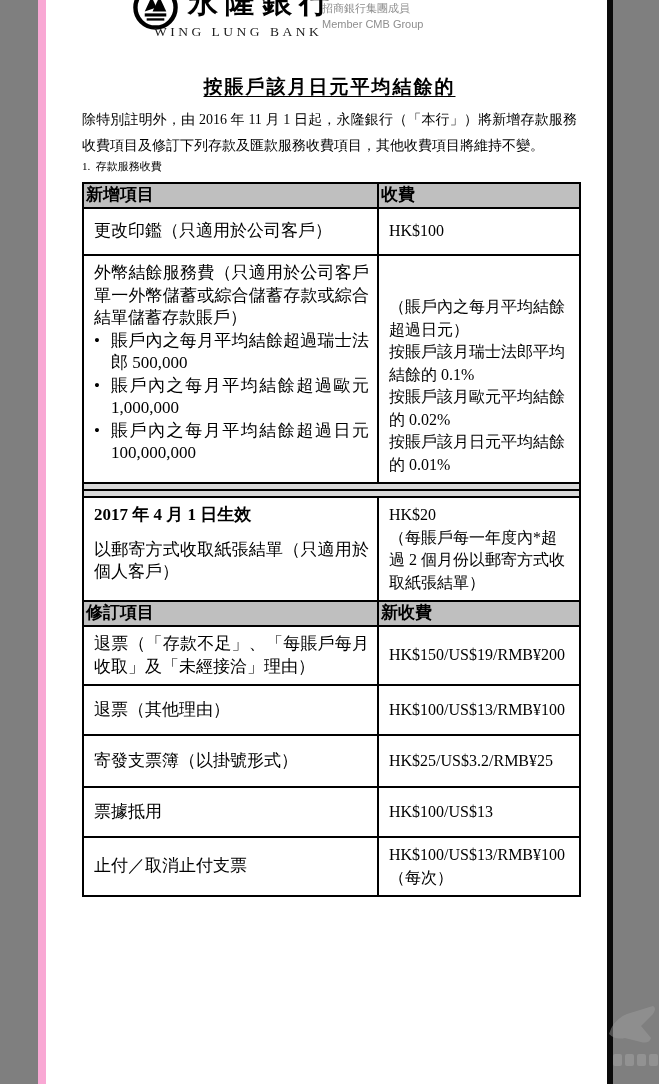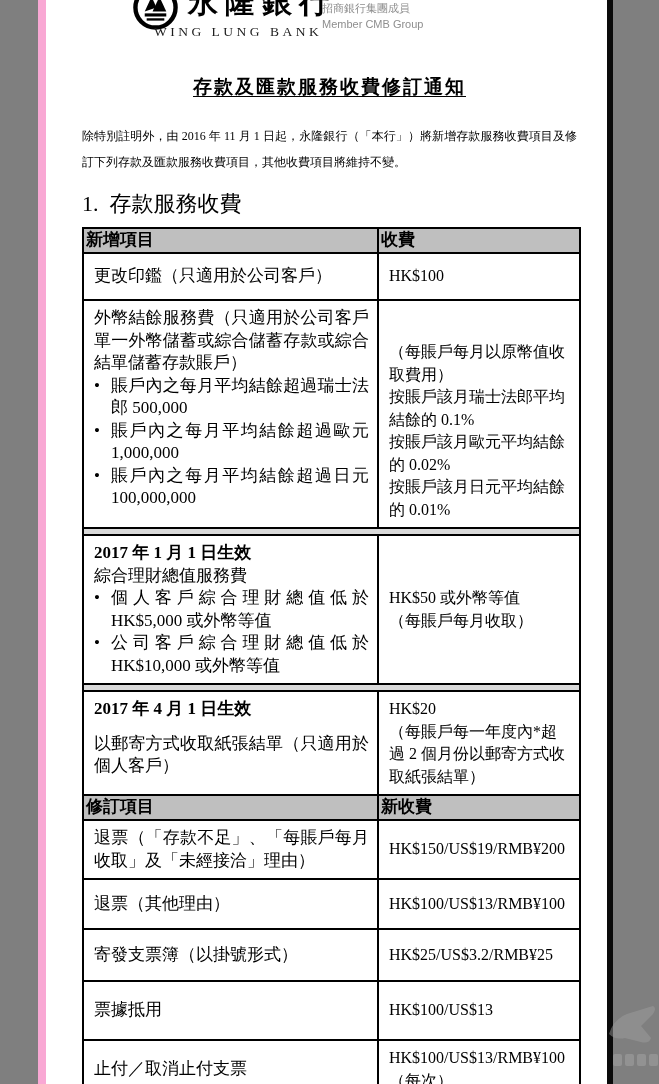--- a/index.html
+++ b/index.html
@@ -38,24 +38,24 @@
     font-size: 11px; color: #8e8e8e; line-height: 1.45; white-space: nowrap;
   }
 
   
   .doc-title {
     margin-top: 26px; text-align: center;
     font-size: 19px; font-weight: bold; letter-spacing: 2px;
     text-decoration: underline; text-underline-offset: 3px;
   }
   .intro {
-    margin-top: 23px; font-size: 12px; line-height: 26px;
+    margin-top: 7px; font-size: 14px; line-height: 26px;
     text-align: justify; text-justify: inter-character;
   }
-  .sec-heading { margin-top: 14px; font-size: 22px; white-space: pre-wrap; }
+  .sec-heading { font-size: 11px; white-space: pre-wrap; }
 
   
   table.fees {
     margin-top: 8px; width: 497px;
     border-collapse: collapse; table-layout: fixed;
     font-size: 17px; line-height: 22.5px;
   }
   .fees th, .fees td { border: 2px solid #000; }
   .fees th {
     background: #bfbfbf; font-weight: bold; text-align: left;
@@ -96,21 +96,21 @@
         <rect x="15" y="35" width="18" height="2.4" fill="#000"></rect>
       </svg>
       <div class="bank-zh">永隆銀行</div>
       <div class="bank-en">WING LUNG BANK</div>
       <div class="member">
         <div>招商銀行集團成員</div>
         <div>Member CMB Group</div>
       </div>
     </div>
 
-    <h1 class="doc-title">存款及匯款服務收費修訂通知</h1>
+    <h1 class="doc-title">按賬戶該月日元平均結餘的</h1>
 
     <p class="intro">除特別註明外，由 2016 年 11 月 1 日起，永隆銀行（「本行」）將新增存款服務收費項目及修訂下列存款及匯款服務收費項目，其他收費項目將維持不變。</p>
 
     <div class="sec-heading">1.  存款服務收費</div>
 
     <table class="fees">
       <colgroup>
           <col style="width:295px">
           <col style="width:202px">
         </colgroup>
@@ -135,47 +135,31 @@
                 <span>賬戶內之每月平均結餘超過瑞士法郎 500,000</span>
               </div>
           <div class="bullet">
                 <span>賬戶內之每月平均結餘超過歐元 1,000,000</span>
               </div>
           <div class="bullet">
                 <span>賬戶內之每月平均結餘超過日元 100,000,000</span>
               </div>
         </td>
         <td class="fee pad-top">
-          <div>（每賬戶每月以原幣值收取費用）</div>
+          <div>（賬戶內之每月平均結餘超過日元）</div>
           <div>按賬戶該月瑞士法郎平均結餘的 0.1%</div>
           <div>按賬戶該月歐元平均結餘的 0.02%</div>
           <div>按賬戶該月日元平均結餘的 0.01%</div>
         </td>
       </tr>
 
       <tr class="sep">
             <td colspan="2"></td>
           </tr>
 
-      <tr style="height:139px">
-        <td class="item">
-          <div class="date">2017 年 1 月 1 日生效</div>
-          <div>綜合理財總值服務費</div>
-          <div class="bullet">
-                <span>個人客戶綜合理財總值低於 HK$5,000 或外幣等值</span>
-              </div>
-          <div class="bullet">
-                <span>公司客戶綜合理財總值低於 HK$10,000 或外幣等值</span>
-              </div>
-        </td>
-        <td class="fee mid">
-          <div>HK$50 或外幣等值</div>
-          <div>（每賬戶每月收取）</div>
-        </td>
-      </tr>
 
       <tr class="sep">
             <td colspan="2"></td>
           </tr>
 
       <tr style="height:103px">
         <td class="item">
           <div class="date gap-after">2017 年 4 月 1 日生效</div>
           <div>以郵寄方式收取紙張結單（只適用於個人客戶）</div>
         </td>
@@ -204,21 +188,21 @@
         </td>
       </tr>
 
       <tr style="height:52px">
         <td class="item mid">寄發支票簿（以掛號形式）</td>
         <td class="fee mid">
           <span class="fee-val">HK$25/US$3.2/RMB¥25</span>
         </td>
       </tr>
 
-      <tr style="height:59px">
+      <tr style="height:50px">
         <td class="item mid">票據抵用</td>
         <td class="fee mid">
           <span class="fee-val">HK$100/US$13</span>
         </td>
       </tr>
 
       <tr style="height:46px">
         <td class="item mid">止付／取消止付支票</td>
         <td class="fee mid">
           <div class="fee-val">HK$100/US$13/RMB¥100</div>

